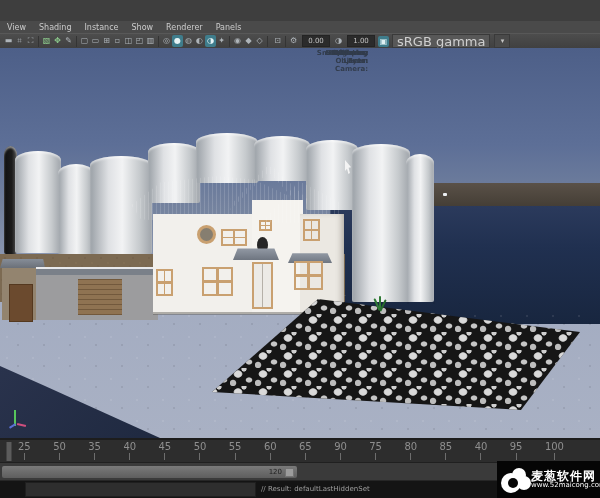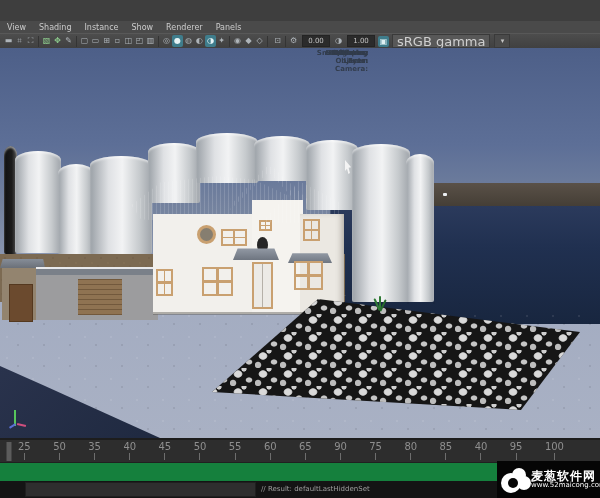--- a/index.html
+++ b/index.html
@@ -407,20 +407,26 @@
           <span class="tick-mark"></span>
         </div>
 
         <div class="tick">
           <span class="tick-label">100</span>
           <span class="tick-mark"></span>
         </div>
       </div>
   </div>
 
+  <div class="abs range-row">
+    <div class="range-bar">
+      <span class="range-end">120</span>
+      <span class="range-grip"></span>
+    </div>
+  </div>
 
   <div class="abs cmdline">
     <input class="cmd-input" style="">
     <div class="cmd-result">// Result: defaultLastHiddenSet</div>
   </div>
 
   <div class="abs watermark">
     <span class="wm-cloud">
       <i class="c1"></i>
         <i class="c2"></i>

